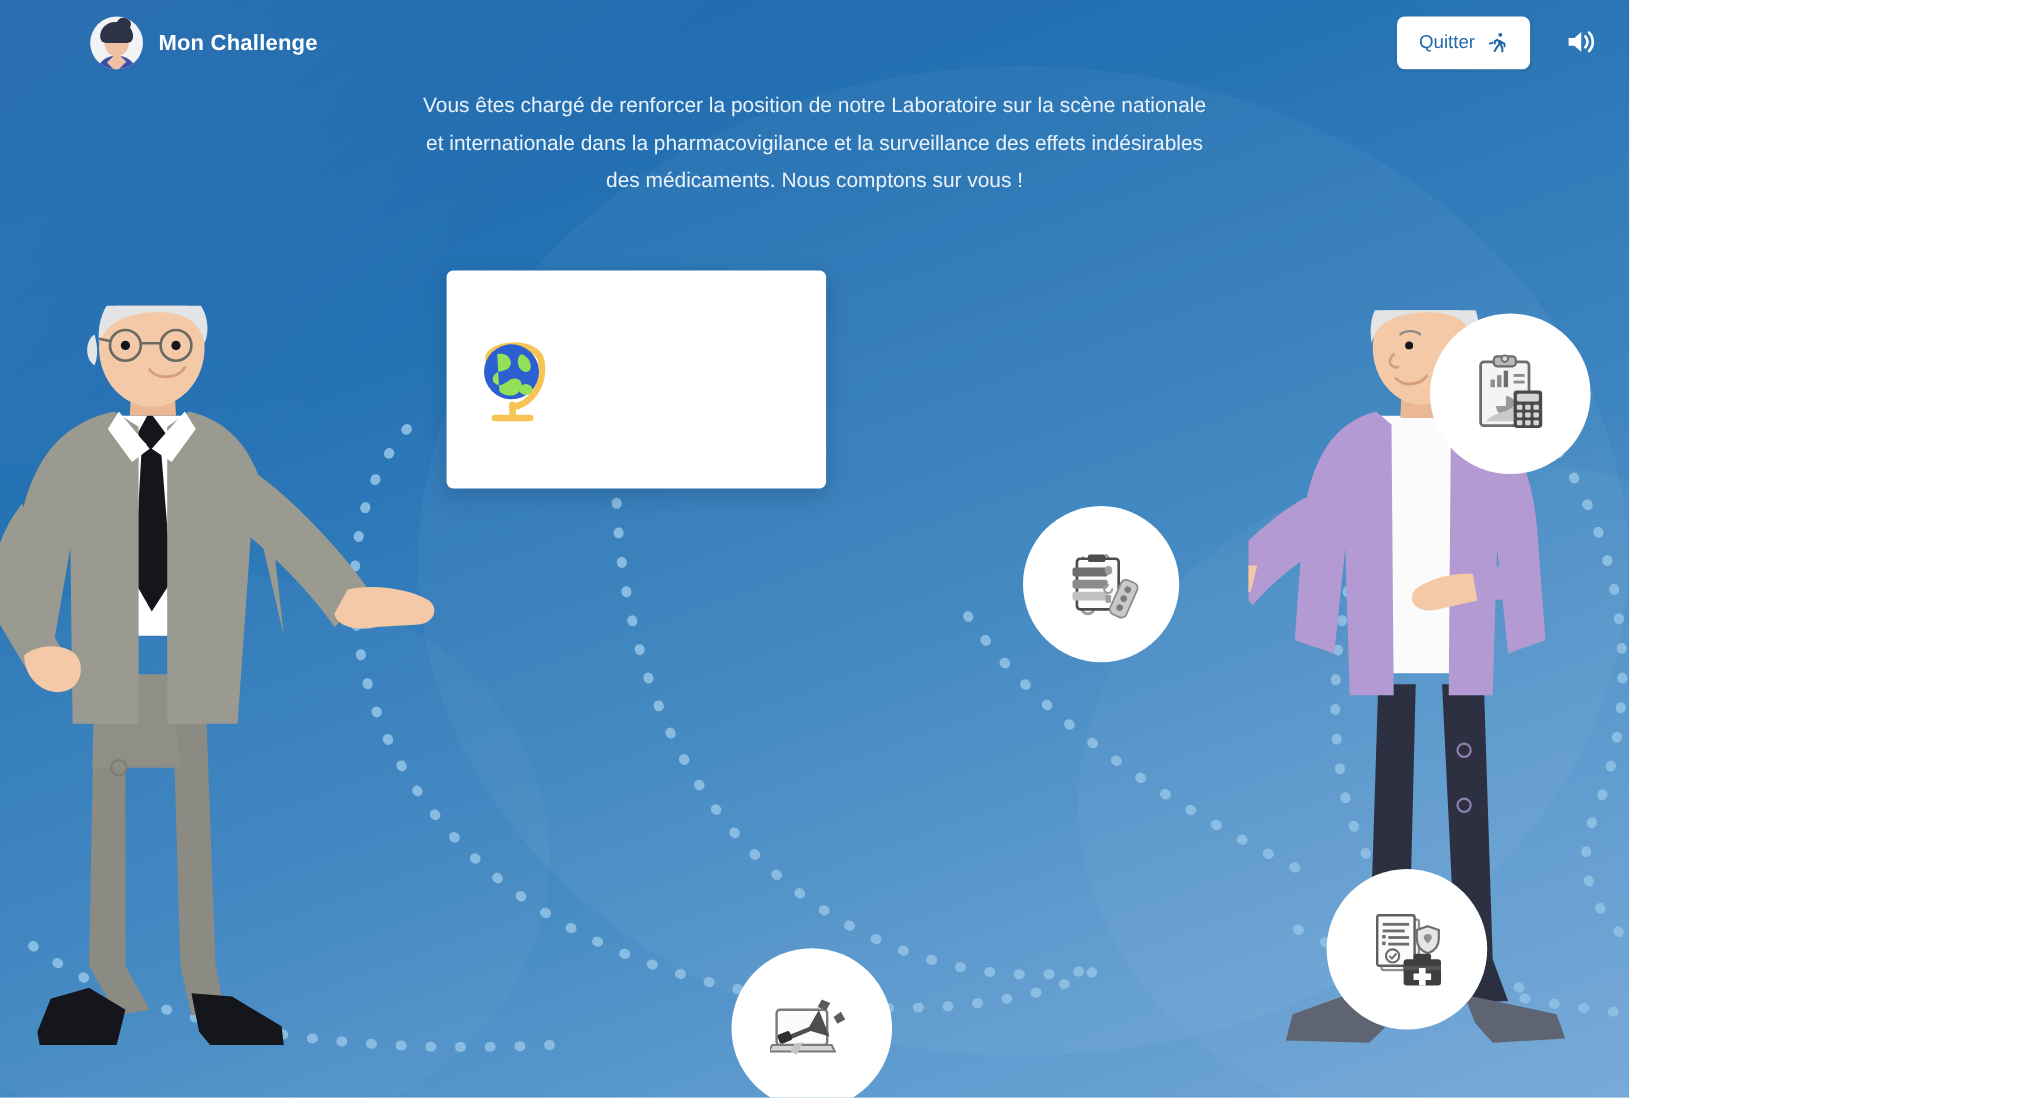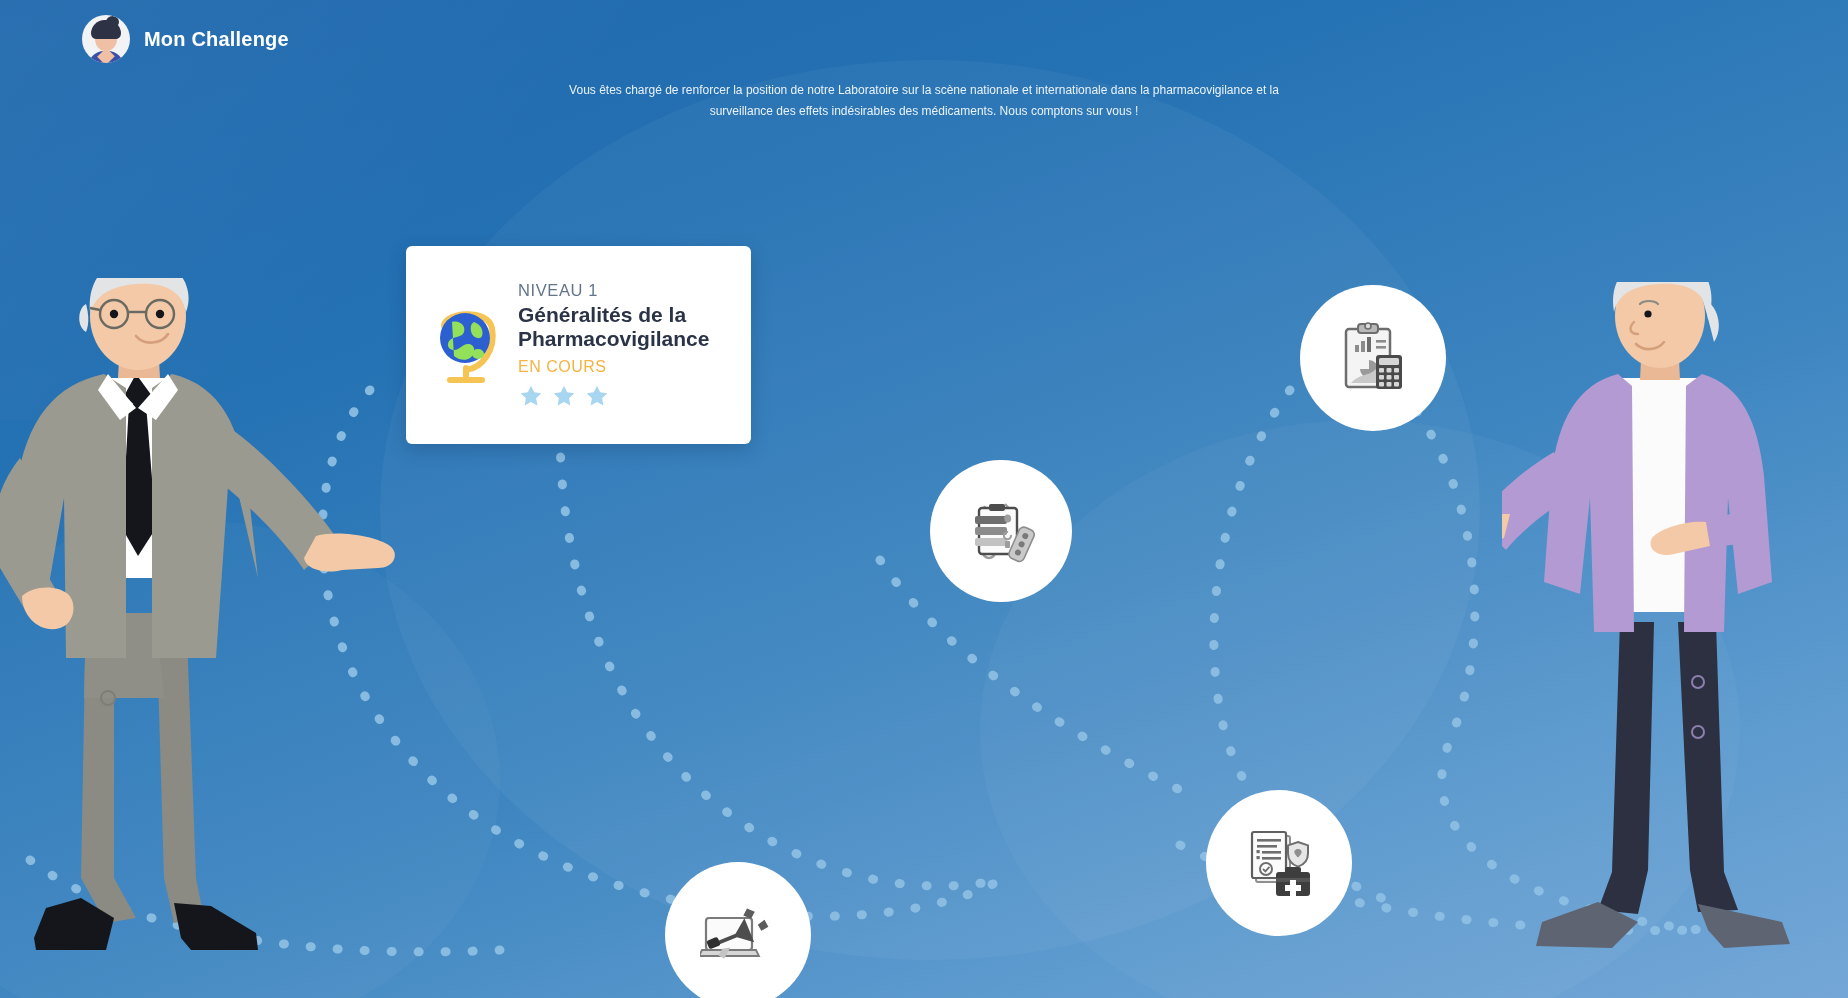--- a/index.html
+++ b/index.html
@@ -3,21 +3,21 @@
 <meta charset="utf-8">
 <style>
   * { box-sizing: border-box; margin: 0; padding: 0; }
   html, body {
     width: 1848px; height: 998px;
     overflow: hidden;
     font-family: "Liberation Sans", sans-serif;
   }
   #app {
     position: relative;
-    width: 1848px; height: 998px;
+    width: 1481px; height: 998px;
     background: linear-gradient(160deg, #1f68ad 0%, #2471b3 28%, #3d85c0 58%, #5e9bcf 82%, #74a7d7 100%);
     overflow: hidden;
   }
   
   .blob {
     position: absolute;
     border-radius: 50%;
     background: rgba(255,255,255,0.045);
     pointer-events: none;
   }
@@ -80,21 +80,21 @@
   }
 
   
   .title-block { position: absolute; left: 0; top: 62px; width: 100%; text-align: center; z-index: 30; }
   .main-title {
     color: #ffffff; font-size: 33px; letter-spacing: 1.2px; font-weight: 300;
   }
   .main-title .strong { font-weight: bold; }
   .intro {
     margin: 18px auto 0; width: 720px;
-    color: #eaf2f9; font-size: 12px; line-height: 1.78; text-align: center;
+    color: #eaf2f9; font-size: 19px; line-height: 1.78; text-align: center;
   }
 
   
   .path-svg { position: absolute; left: 0; top: 0; width: 1848px; height: 998px; z-index: 5; }
 
   
   .level-card {
     position: absolute; left: 406px; top: 246px;
     width: 345px; height: 198px;
     background: #ffffff; border-radius: 6px;
@@ -142,20 +142,41 @@
       <div class="avatar">
         <div class="body"></div>
         <div class="collar"></div>
         <div class="face"></div>
         <div class="hair"></div>
         <div class="bun"></div>
       </div>
       <span class="brand-name">Mon Challenge</span>
     </div>
 
+    <div class="header-right">
+      <button class="quit-btn">
+        <span>Quitter</span>
+        <span>
+          <svg class="runner-icon" viewBox="0 0 24 24" fill="#1f68ad">
+            <circle cx="15.5" cy="3.2" r="2.1"></circle>
+            <path d="M12.6 7.1 9.2 9.0c-.5.3-.8.8-.8 1.4v3.1h2.2v-2.5l2.0-1.1.9 3.0-2.6 3.1-2.9 5.0 1.9 1.1 2.9-4.9 2.4-2.9 1.4 4.3v3.6h2.2v-4.0c0-.2 0-.4-.1-.6l-1.6-4.9 2.0 1.1v3.0h2.0v-3.6c0-.6-.3-1.1-.8-1.4l-4.7-2.6c-.5-.3-1.2-.4-1.8-.2z"></path>
+            <path d="M7.4 10.6 3.0 12.0l.6 2.0 4.4-1.4z"></path>
+          </svg>
+        </span>
+      </button>
+      <button class="sound-btn">
+        <span>
+          <svg width="30" height="28" viewBox="0 0 30 28" fill="none">
+            <path d="M4 10.5h5.2L15.5 5v18l-6.3-5.5H4z" fill="#ffffff"></path>
+            <path d="M19.2 9.0a7.2 7.2 0 0 1 0 10" stroke="#ffffff" stroke-width="2.4" stroke-linecap="round" fill="none"></path>
+            <path d="M22.6 5.6a12 12 0 0 1 0 16.8" stroke="#ffffff" stroke-width="2.4" stroke-linecap="round" fill="none"></path>
+          </svg>
+        </span>
+      </button>
+    </div>
   </div>
 
   <div class="title-block">
     <p class="intro">Vous êtes chargé de renforcer la position de notre Laboratoire sur la scène nationale et internationale dans la pharmacovigilance et la surveillance des effets indésirables des médicaments. Nous comptons sur vous !</p>
   </div>
 
   <svg class="path-svg" viewBox="0 0 1848 998">
     <g stroke="#8fc0e4" stroke-width="9" stroke-linecap="round" stroke-dasharray="1 26" fill="none" opacity=".92">
       <path d="M 370 390 C 300 470, 310 620, 380 720 C 450 820, 560 880, 700 905"></path>
       <path d="M 560 430 C 560 560, 600 700, 700 790 C 790 870, 900 900, 1000 880"></path>
@@ -263,36 +284,20 @@
     <div class="globe-wrap">
       <svg width="66" height="78" viewBox="0 0 66 78">
         <path d="M10 20 C 10 6, 54 2, 58 22 C 62 44, 48 62, 32 64" stroke="#f6c453" stroke-width="6" fill="none" stroke-linecap="round"></path>
         <path d="M32 62 L32 72" stroke="#f6c453" stroke-width="6" stroke-linecap="round"></path>
         <path d="M16 74 L48 74" stroke="#f6c453" stroke-width="6" stroke-linecap="round"></path>
         <circle cx="31" cy="32" r="25" fill="#2c5fd0"></circle>
         <path d="M18 16 C 26 14, 32 20, 30 26 C 28 32, 20 30, 16 34 C 12 38, 14 44, 20 44 C 26 44, 28 38, 34 38 C 42 38, 42 48, 36 52 C 32 55, 24 54, 20 50" fill="#93e05a"></path>
         <path d="M40 16 C 46 18, 50 24, 48 30 C 46 34, 40 32, 38 28 C 36 24, 36 18, 40 16 Z" fill="#93e05a"></path>
         <ellipse cx="44" cy="48" rx="6" ry="5" fill="#93e05a"></ellipse>
       </svg>
-    </div>
-    <div class="card-text">
-      <div class="card-level">NIVEAU 1</div>
-      <div class="card-title">Généralités de la Pharmacovigilance</div>
-      <div class="card-status">EN COURS</div>
-      <div class="stars">
-        <svg class="star" viewBox="0 0 24 24" fill="#a8d5f0">
-            <path d="M12 2.5l2.9 6.1 6.6.9-4.8 4.6 1.2 6.6L12 17.6 6.1 20.7l1.2-6.6L2.5 9.5l6.6-.9z"></path>
-          </svg>
-        <svg class="star" viewBox="0 0 24 24" fill="#a8d5f0">
-            <path d="M12 2.5l2.9 6.1 6.6.9-4.8 4.6 1.2 6.6L12 17.6 6.1 20.7l1.2-6.6L2.5 9.5l6.6-.9z"></path>
-          </svg>
-        <svg class="star" viewBox="0 0 24 24" fill="#a8d5f0">
-            <path d="M12 2.5l2.9 6.1 6.6.9-4.8 4.6 1.2 6.6L12 17.6 6.1 20.7l1.2-6.6L2.5 9.5l6.6-.9z"></path>
-          </svg>
-      </div>
     </div>
   </div>
 
   <div class="node" style="left:1300px; top:285px; width:146px; height:146px;">
     <span>
       <svg width="70" height="74" viewBox="0 0 70 74">
         <rect x="8" y="8" width="44" height="58" rx="3" fill="#f4f4f4" stroke="#6d6d6d" stroke-width="2.5"></rect>
         <rect x="20" y="3" width="20" height="9" rx="3" fill="#b9b9b9" stroke="#6d6d6d" stroke-width="2"></rect>
         <circle cx="30" cy="5" r="3" fill="#dcdcdc" stroke="#6d6d6d" stroke-width="1.6"></circle>
         <rect x="17" y="24" width="4" height="7" fill="#8c8c8c"></rect>

